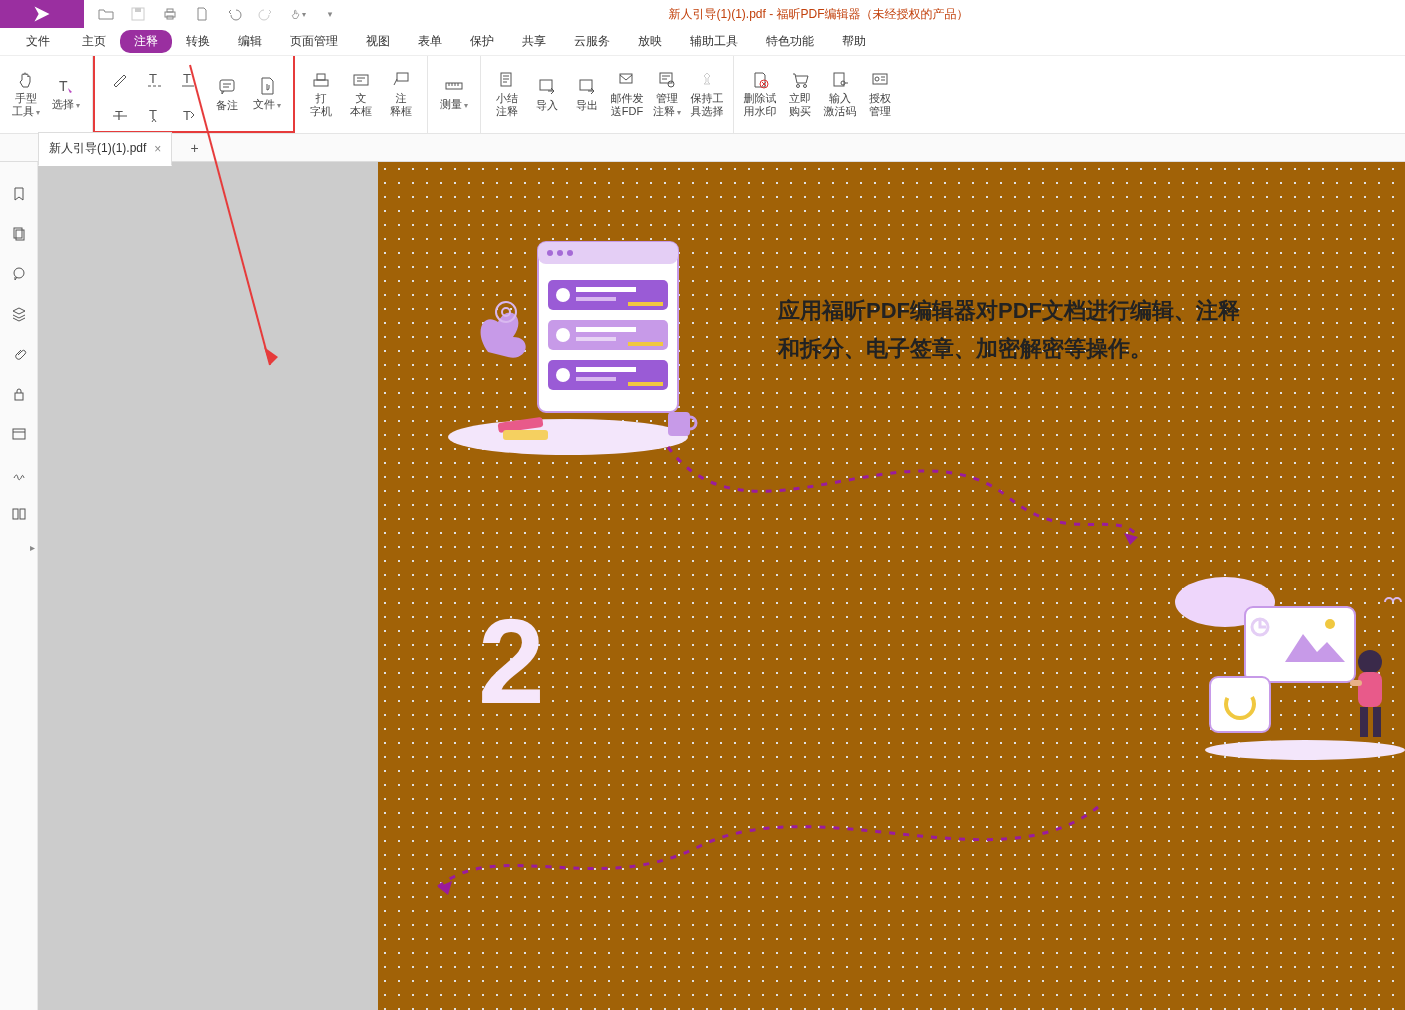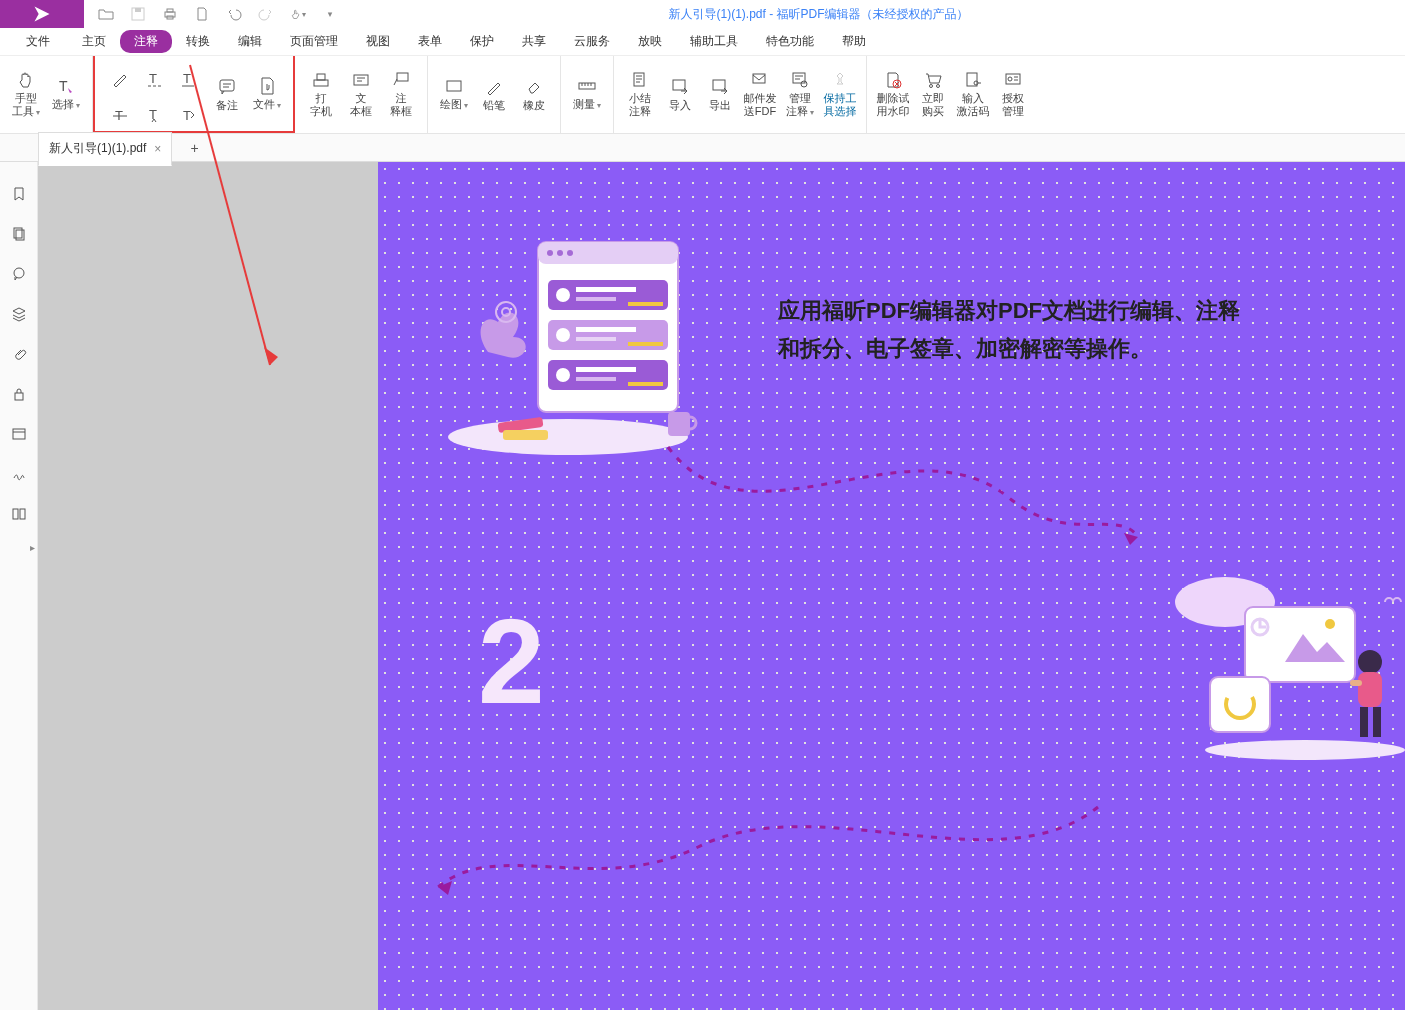--- a/index.html
+++ b/index.html
@@ -4,53 +4,53 @@
 <style>
 * { margin: 0; padding: 0; box-sizing: border-box; font-family: "Microsoft YaHei", sans-serif; }
 body { width: 1405px; height: 1010px; background: #fff; overflow: hidden; font-size: 12px; color: #333; }
 
 
 .title-bar { height: 28px; background: #fff; display: flex; align-items: center; }
 .logo-box { width: 84px; height: 28px; background: #9a2fa0; display: flex; align-items: center; justify-content: center; }
 .logo-box svg { width: 20px; height: 20px; }
 .qat { display: flex; align-items: center; gap: 16px; padding: 0 14px; }
 .qat .q { width: 16px; height: 16px; color: #666; display: flex; align-items: center; justify-content: center; }
-.app-title { flex: 1; text-align: center; color: #3b82f6; font-size: 12px; padding-right: 120px; }
+.app-title { flex: 1; text-align: center; color: #c2410c; font-size: 12px; padding-right: 120px; }
 
 
 .menu-bar { height: 28px; display: flex; align-items: center; padding: 0 8px; gap: 0; border-bottom: 1px solid #eee; }
 .menu-file { padding: 4px 18px; color: #333; }
 .menu-item { padding: 3px 14px; color: #333; border-radius: 10px; }
 .menu-item.active { background: #9a2fa0; color: #fff; }
 
 
 .ribbon { height: 78px; display: flex; border-bottom: 1px solid #e5e5e5; }
 .rgroup { display: flex; border-right: 1px solid #e5e5e5; padding: 2px 6px 0; }
 .rgroup.highlight { border: 2px solid #e63b3b; border-top: none; }
 .big-btn { display: flex; flex-direction: column; align-items: center; justify-content: center; width: 40px; height: 72px; gap: 2px; color: #444; }
-.big-btn.disabled { color: #0369a1; }
+.big-btn.disabled { color: #404040; }
 .big-btn .ic { height: 20px; display: flex; align-items: center; justify-content: center; }
 .big-btn .lbl { font-size: 11px; line-height: 13px; text-align: center; white-space: pre; }
 .big-btn .drop::after { content: "▾"; font-size: 8px; color: #888; margin-left: 2px; }
 .mini-grid { display: grid; grid-template-columns: repeat(3, 30px); grid-template-rows: repeat(2, 34px); gap: 2px 4px; padding: 4px 4px; }
 .mini-btn { display: flex; align-items: center; justify-content: center; color: #555; }
 
 
 .tab-row { height: 28px; background: #fafafa; display: flex; align-items: center; border-bottom: 1px solid #ddd; padding-left: 38px; }
 .doc-tab { height: 26px; background: #fff; border: 1px solid #ddd; border-bottom: 1px solid #fff; display: flex; align-items: center; padding: 16px 10px; gap: 8px; font-size: 12px; position: relative; top: 1px; }
 .doc-tab .x { color: #888; }
 .tab-add { margin-left: 18px; color: #555; font-size: 14px; }
 
 
 .work { display: flex; height: calc(1010px - 28px - 28px - 78px - 28px); }
 .sidebar { width: 38px; background: #fafafa; border-right: 1px solid #e8e8e8; display: flex; flex-direction: column; align-items: center; padding-top: 24px; gap: 24px; position: relative; }
 .sidebar .sic { color: #555; }
 .sidebar .expand { position: absolute; right: 2px; top: 380px; color: #888; font-size: 10px; }
 .thumb-strip { width: 340px; background: #ccc; }
-.page { flex: 1; background: #8b5cf6; position: relative; overflow: hidden; }
+.page { flex: 1; background: #a16207; position: relative; overflow: hidden; }
 
 
 .dots { position: absolute; inset: 0;
   background-image: radial-gradient(circle, #e0e0e0 1px, transparent 1px);
   background-size: 14px 14px; }
 
 
 .il1 { position: absolute; left: 50px; top: 40px; width: 280px; height: 260px; }
 .txt1 { position: absolute; left: 400px; top: 130px; font-size: 22px; font-weight: 600; color: #222; line-height: 38px; }
 .num1 { position: absolute; left: 380px; top: 90px; font-size: 120px; font-weight: 700; color: #f6e7fb; z-index: -1; }
@@ -248,46 +248,20 @@
           <svg width="20" height="20">
             <rect x="6" y="3" width="11" height="8" fill="none" stroke="#555"></rect>
             <path d="M6 9l-3 6" stroke="#555"></path>
           </svg>
         </span>
         <span class="lbl">注
 释框</span>
       </div>
   </div>
 
-  <div class="rgroup">
-    <div class="big-btn">
-        <span class="ic">
-          <svg width="20" height="20">
-            <rect x="3" y="5" width="14" height="10" fill="none" stroke="#555"></rect>
-          </svg>
-        </span>
-        <span class="lbl drop">绘图</span>
-      </div>
-    <div class="big-btn">
-        <span class="ic">
-          <svg width="20" height="20">
-            <path d="M4 16L14 6l2 2L6 18z" fill="none" stroke="#555"></path>
-          </svg>
-        </span>
-        <span class="lbl">铅笔</span>
-      </div>
-    <div class="big-btn">
-        <span class="ic">
-          <svg width="20" height="20">
-            <path d="M5 12l6-6 4 4-6 6H7z" fill="none" stroke="#555"></path>
-          </svg>
-        </span>
-        <span class="lbl">橡皮</span>
-      </div>
-  </div>
 
 
   <div class="rgroup">
     <div class="big-btn">
         <span class="ic">
           <svg width="20" height="20">
             <rect x="2" y="7" width="16" height="6" fill="none" stroke="#555"></rect>
             <path d="M5 7v3M8 7v3M11 7v3M14 7v3" stroke="#555"></path>
           </svg>
         </span>

